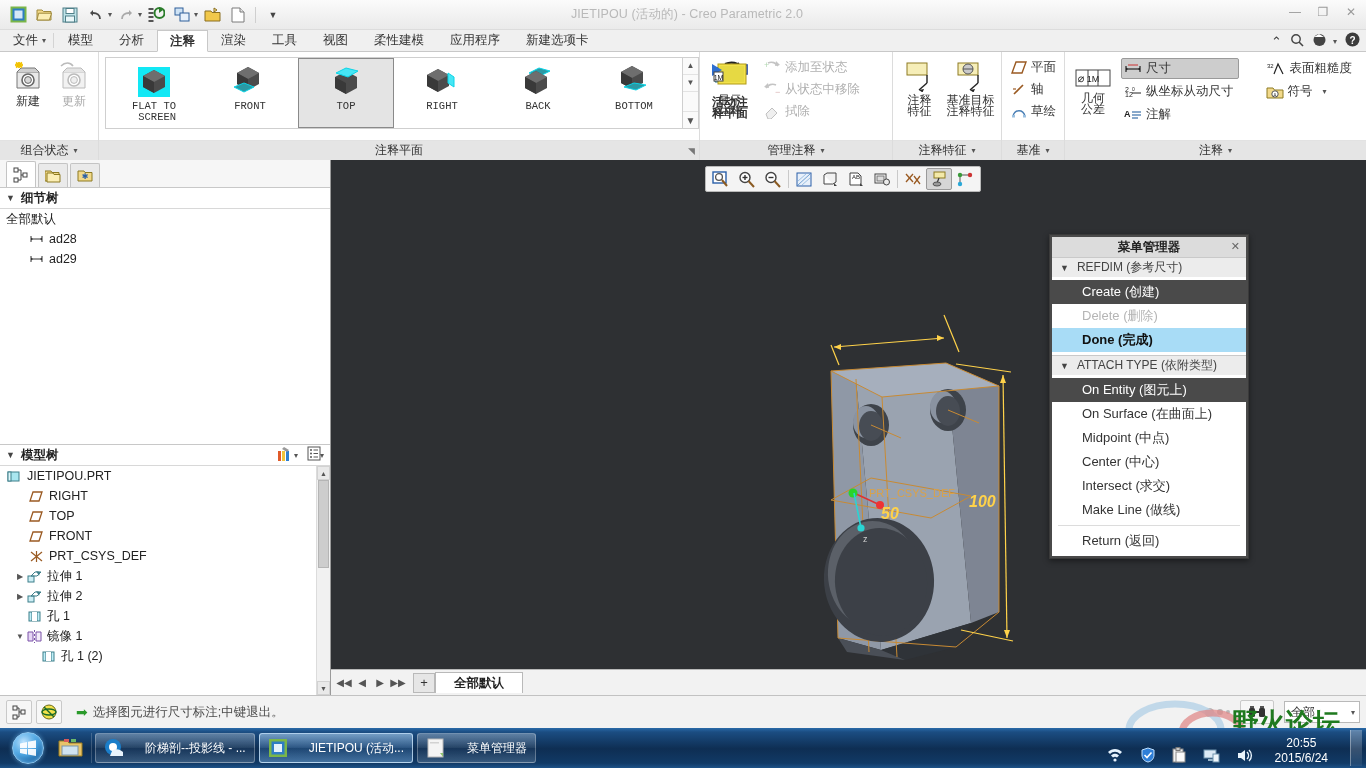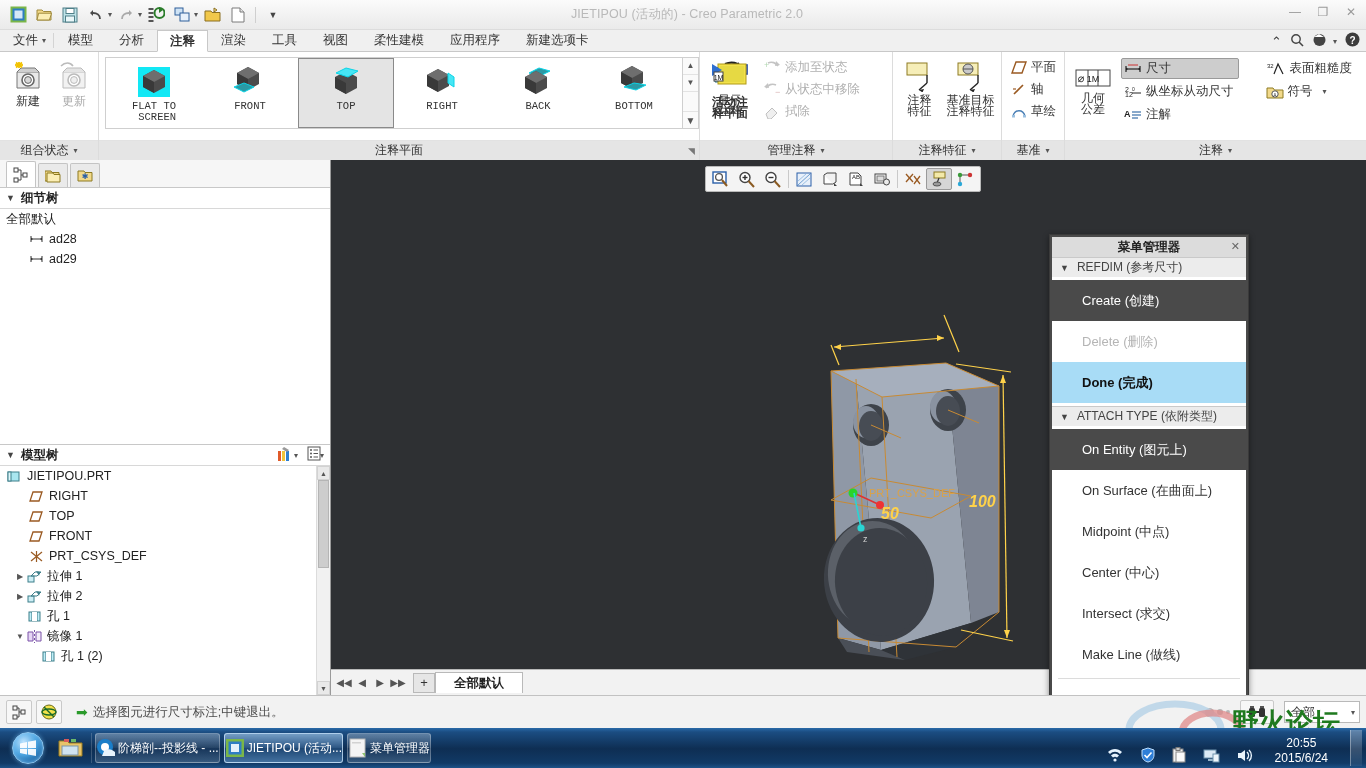--- a/index.html
+++ b/index.html
@@ -190,21 +190,21 @@
   }
   .orb {
     width: 32px; height: 32px; border-radius: 50%;
     background: radial-gradient(circle at 35% 30%, #bfe4ff 0%, #4aa3e0 45%, #15609f 75%, #0b3c6b 100%);
     border: 1px solid #8ec8f0; box-shadow: 0 0 5px #7ec4f5 inset, 0 0 4px rgba(120,200,255,.6);
     display: flex; align-items: center; justify-content: center;
   }
   .qlaunch { width: 34px; height: 34px; display: flex; align-items: center; justify-content: center; }
   .tb-sep { width: 1px; height: 30px; background: rgba(255,255,255,.18); margin: 0 3px; }
   .tb-item {
-    height: 30px; display: flex; align-items: center; gap: 2px; padding: 0 0;
+    height: 30px; display: flex; align-items: center; gap: 21px; padding: 0 8px;
     border: 1px solid rgba(255,255,255,.28); border-radius: 3px;
     background: linear-gradient(to bottom, rgba(255,255,255,.30), rgba(255,255,255,.10) 48%, rgba(255,255,255,.04) 52%, rgba(255,255,255,.16));
     color: #fff; font-size: 12px; margin-right: 4px; max-width: 180px; overflow: hidden; white-space: nowrap;
   }
   .tb-item.active {
     background: linear-gradient(to bottom, rgba(190,225,255,.55), rgba(120,180,240,.30) 48%, rgba(90,160,230,.22) 52%, rgba(150,205,255,.38));
     border-color: rgba(210,235,255,.75);
   }
   .tray { margin-left: auto; display: flex; align-items: flex-end; gap: 16px; padding-right: 4px; color: #dff0ff; }
   .clock { color: #fff; font-size: 12px; text-align: center; line-height: 15px; padding: 0 6px; }
@@ -221,21 +221,21 @@
     font-size: 12.5px; font-weight: bold; color: #222; position: relative;
   }
   .mm-close { position: absolute; right: 6px; top: 3px; font-size: 11px; color: #666; }
   .mm-section {
     height: 20px; background: #ececec; display: flex; align-items: center; padding-left: 8px;
     font-size: 12px; color: #444; border-top: 1px solid #c9c9c9;
   }
   .mm-section .tri { font-size: 9px; margin-right: 8px; color: #444; }
   .mm-list { background: #fff; padding: 3px 0; }
   .mm-item {
-    height: 41px; display: flex; align-items: center; padding-left: 30px;
+    height: 24px; display: flex; align-items: center; padding-left: 30px;
     font-size: 13px; color: #333;
   }
   .mm-item.dark { background: #4a4a4a; color: #fff; }
   .mm-item.highlight { background: #a8dcf6; color: #111; font-weight: bold; }
   .mm-item.disabled { color: #b5b5b5; }
   .mm-divider { height: 1px; background: #dcdcdc; margin: 3px 6px; }
 </style>
 </head>
 <body>
 

